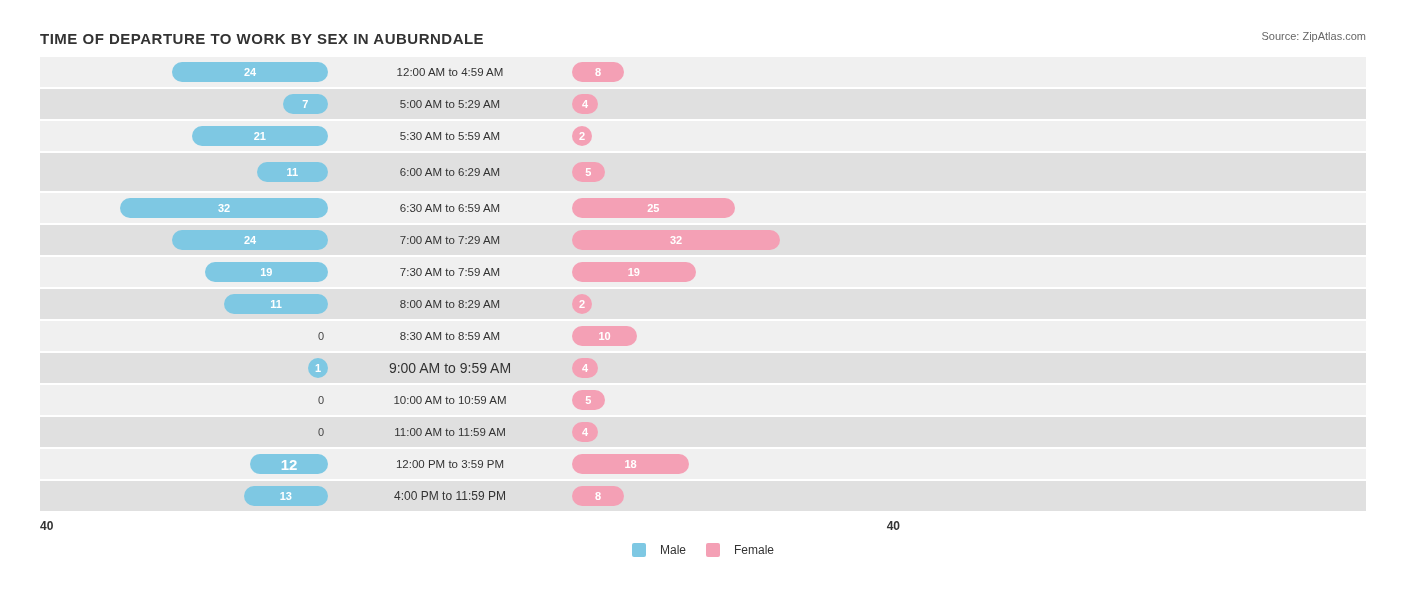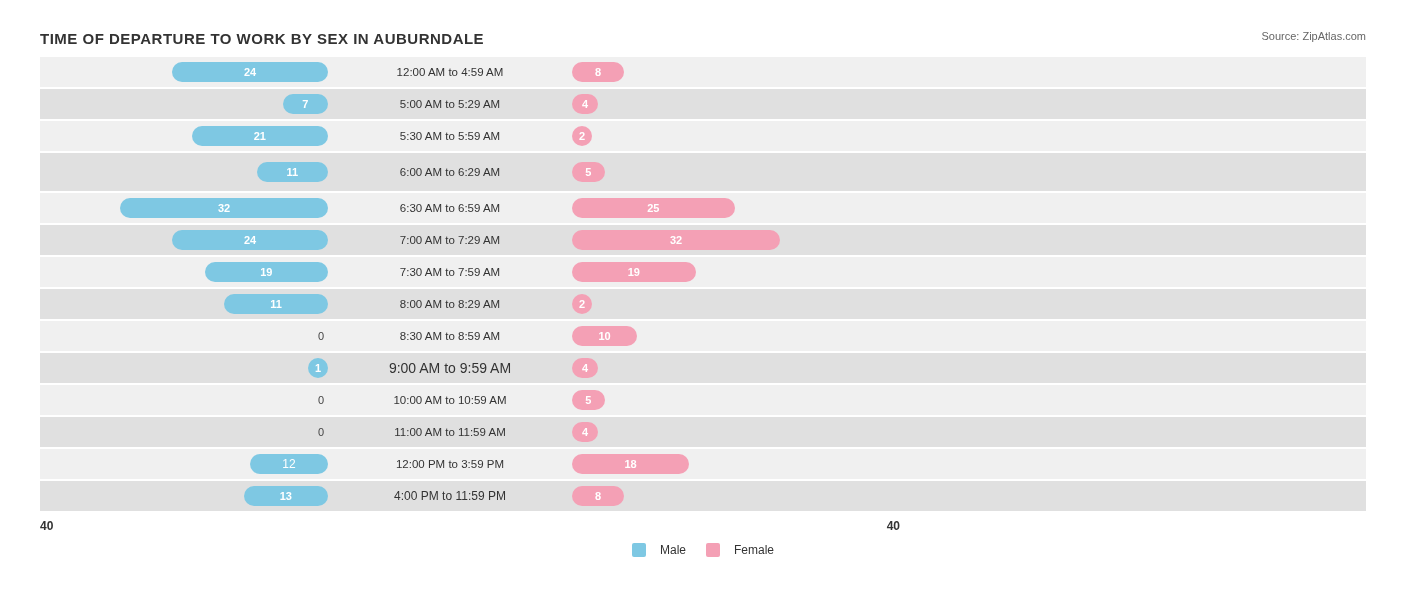--- a/index.html
+++ b/index.html
@@ -268,21 +268,21 @@
         <div class="label-section" style="width: 220px; text-align: center; font-size: 11.5px; color: rgb(51, 51, 51); flex-shrink: 0;">11:00 AM to 11:59 AM</div>
         <div class="right-section" style="width: 300px; display: flex; align-items: center; justify-content: flex-start; flex-shrink: 0;">
           <div style="background: rgb(244, 160, 181); height: 20px; border-radius: 10px; width: 26px; display: flex; align-items: center; justify-content: center; margin-left: 6px;">
             <span style="font-size: 11px; font-weight: bold; color: rgb(255, 255, 255);">4</span>
           </div>
         </div>
       </div>
       <div class="bar-row" style="background: rgb(240, 240, 240); display: flex; align-items: center; height: 30px; margin-bottom: 2px; position: relative;">
         <div class="left-section" style="width: 300px; display: flex; align-items: center; justify-content: flex-end; position: relative; flex-shrink: 0;">
           <div style="background: rgb(126, 200, 227); height: 20px; border-radius: 10px; width: 78px; display: flex; align-items: center; justify-content: center; margin-right: 6px; position: relative;">
-            <span style="font-size: 12px; font-weight: normal; color: rgb(255, 255, 255); text-align: right;">12</span>
+            <span style="font-size: 15px; font-weight: bold; color: rgb(255, 255, 255); text-align: right;">12</span>
           </div>
         </div>
         <div class="label-section" style="width: 220px; text-align: center; font-size: 11.5px; color: rgb(51, 51, 51); flex-shrink: 0;">12:00 PM to 3:59 PM</div>
         <div class="right-section" style="width: 300px; display: flex; align-items: center; justify-content: flex-start; flex-shrink: 0;">
           <div style="background: rgb(244, 160, 181); height: 20px; border-radius: 10px; width: 117px; display: flex; align-items: center; justify-content: center; margin-left: 6px;">
             <span style="font-size: 11px; font-weight: bold; color: rgb(255, 255, 255);">18</span>
           </div>
         </div>
       </div>
       <div class="bar-row" style="background: rgb(224, 224, 224); display: flex; align-items: center; height: 30px; margin-bottom: 2px; position: relative;">

